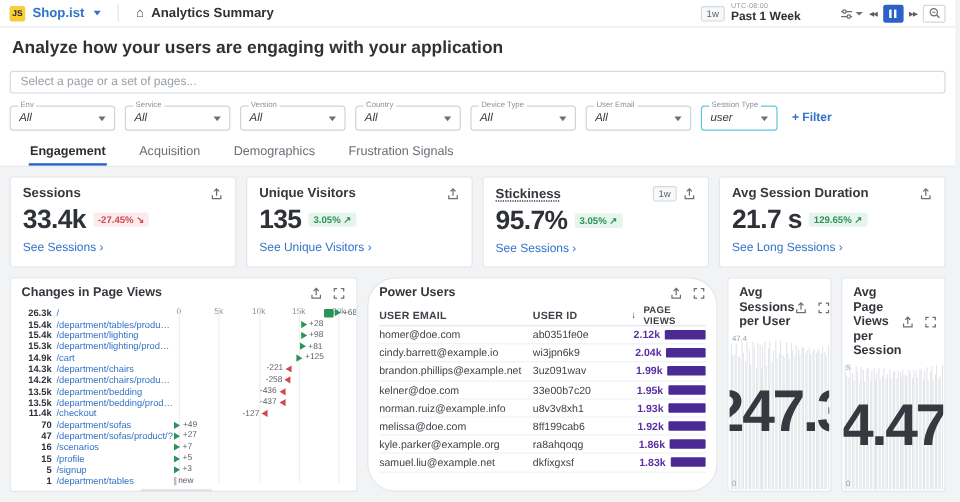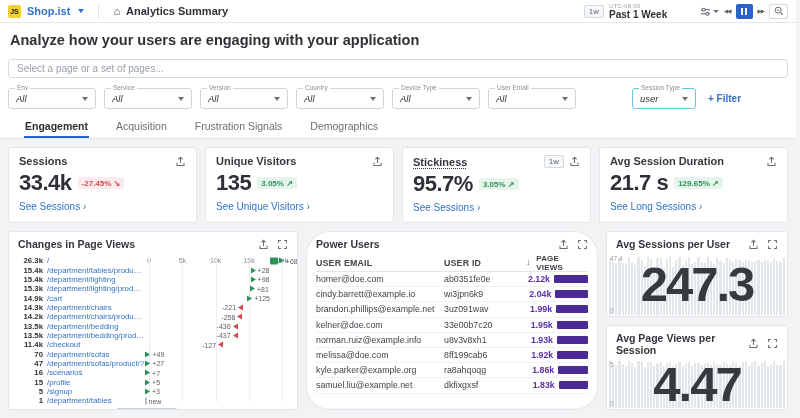--- a/index.html
+++ b/index.html
@@ -36,21 +36,21 @@
   
   .hero { padding:9px 10px 6px; background:#fff; }
   .hero h1 { font-size:14.5px; font-weight:bold; color:#2e3136; }
   .searchrow { padding:4px 8px 2px; background:#fff; }
   .searchrow input { width:100%; height:19px; border:1px solid #d6dbe0; border-radius:3px; font-size:10px;
                      padding:0 8px; color:#33363c; font-family:inherit; background:#fff; }
   .searchrow input::placeholder { color:#9aa0a8; }
   .filterrow { display:flex; align-items:center; gap:8px; padding:8px 8px 6px; background:#fff; }
   .dd { position:relative; border:1px solid #cfd5db; border-radius:3px; height:21px; min-width:88px;
         display:flex; align-items:center; justify-content:space-between; padding:0 7px; cursor:pointer; background:#fff; }
-  .dd.hl { border-color:#64c5e0;margin-left:48px; }
+  .dd.hl { border-color:#64c5e0; }
   .dd .flabel { position:absolute; top:-5px; left:6px; font-size:6.5px; color:#8a9099; background:#fff; padding:0 2px; }
   .dd .fval { font-size:9.5px; color:#33363c;font-style:italic; }
   .dd .caret2 { width:0;height:0;border-left:3.5px solid transparent;border-right:3.5px solid transparent;border-top:4px solid #6b6e76; }
   .dd.small { min-width:64px; }
   .add-filter { color:var(--blue); font-size:10px; font-weight:bold; cursor:pointer; margin-left:4px; white-space:nowrap; }
 
   
   .tabs { display:flex; gap:26px; padding:0 24px; border-bottom:1px solid #e2e5e9; background:#fff; height:24px; }
   .tab { font-size:10.5px; color:#6b6e75; padding:5px 1px; cursor:pointer; border-bottom:2.5px solid transparent; }
   .tab.active { color:#2c2e33; font-weight:bold; border-bottom-color:var(--active); }
@@ -106,21 +106,21 @@
   .pu-hcell { font-size:8px; font-weight:bold; color:#3e4146; letter-spacing:.2px; }
   .pu-row { display:flex; align-items:center; height:15.2px; border-bottom:1px solid #f0f2f4; cursor:pointer; }
   .c-email { flex:0 0 128px; font-size:8.8px; color:#3f434a; white-space:nowrap; overflow:hidden; }
   .c-id { flex:0 0 82px; font-size:8.8px; color:#3f434a; }
   .c-views { flex:1; display:flex; align-items:center; justify-content:flex-end; gap:4px; }
   .c-views .v { font-size:8.8px; font-weight:bold; color:var(--purple); }
   .c-views .bar { height:8px; background:var(--barpurple); border-radius:1px; }
   .sort-arrow { margin-right:2px; }
 
   
-  .rightcol { flex:1; display:flex; flex-direction:column; gap:8px; overflow:hidden; }
+  .rightcol { flex:1; display:flex; gap:8px; overflow:hidden; }
   .avg-panel { flex:1; }
   .avg-body { flex:1; position:relative; margin:0 1px 1px; overflow:hidden; }
   .histo { position:absolute; inset:0; display:flex; align-items:flex-end; gap:1px; padding:0 1px; }
   .histo i { flex:1; background:#e4e7ea; display:block; }
   .avg-num { position:absolute; inset:0; display:flex; align-items:center; justify-content:center;
              font-size:49px; font-weight:bold; color:#363940; letter-spacing:-2px; }
   .ymax,.ymin { position:absolute; left:2px; font-size:6.5px; color:#9aa0a6; z-index:2; }
   .ymax { top:1px; } .ymin { bottom:1px; }
 
   svg.ic { display:block; }
@@ -217,22 +217,22 @@
         <span class="flabel">Session Type</span>
         <span class="fval">user</span>
         <span class="caret2"></span>
       </div>
       <span class="add-filter" id="addfilter">+ Filter</span>
   </div>
 
   <nav class="tabs" id="tabs">
       <div class="tab active">Engagement</div>
       <div class="tab">Acquisition</div>
+      <div class="tab">Demographics</div>
       <div class="tab">Frustration Signals</div>
-      <div class="tab">Demographics</div>
     </nav>
 
   <div class="content">
     <div class="cards" id="cards">
         <section class="card"><div class="card-head">
             <span class="card-title">Sessions</span>
             <span class="card-head-r">
               <svg class="ic" width="11" height="11" viewBox="0 0 14 14">
                 <g stroke="#6b6e76" stroke-width="1.3" fill="none">
                   <path d="M7 9 V2 M4.3 4.4 L7 1.7 L9.7 4.4"></path>

